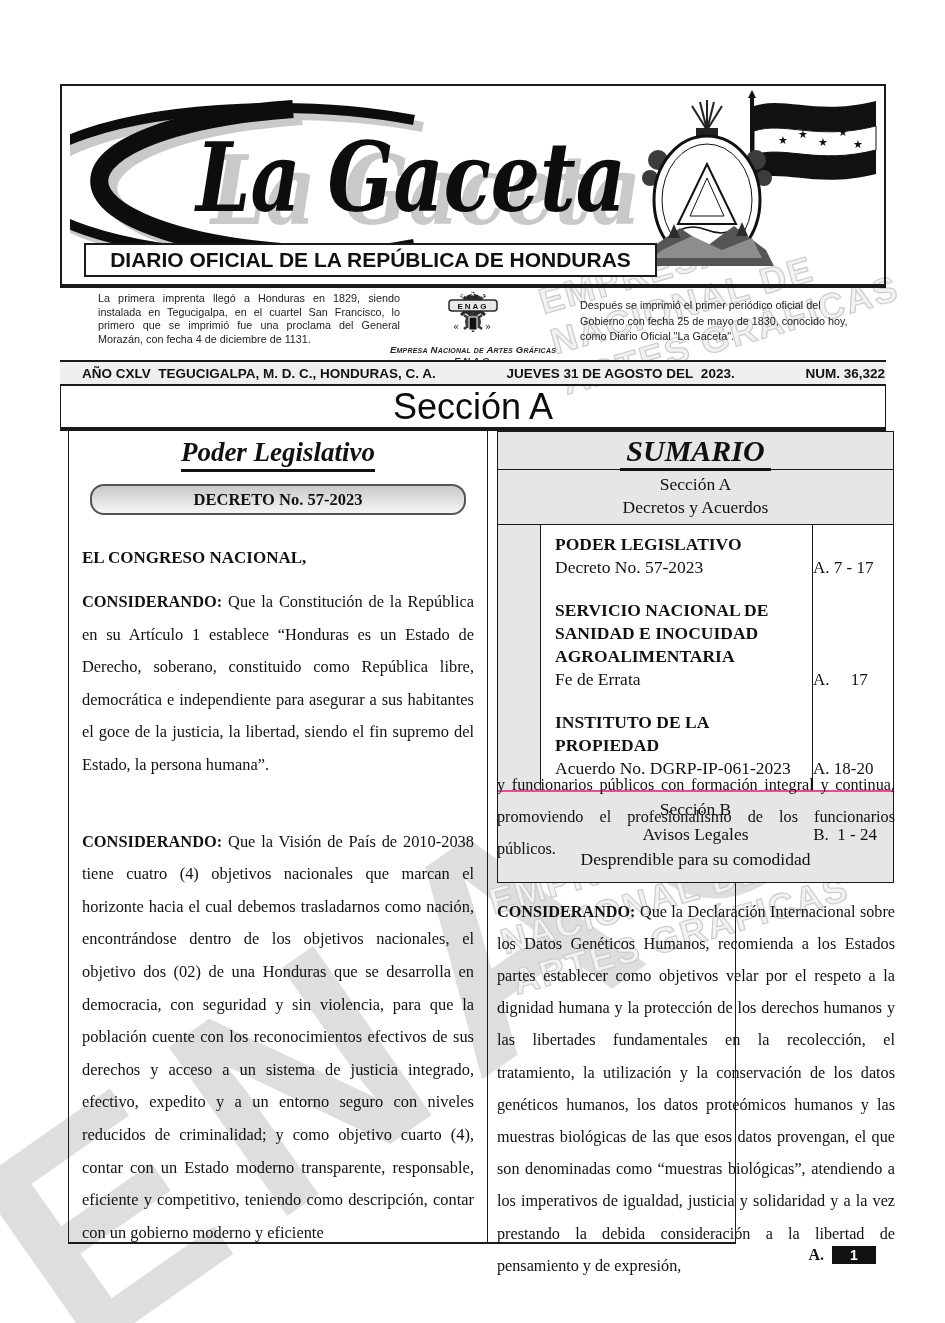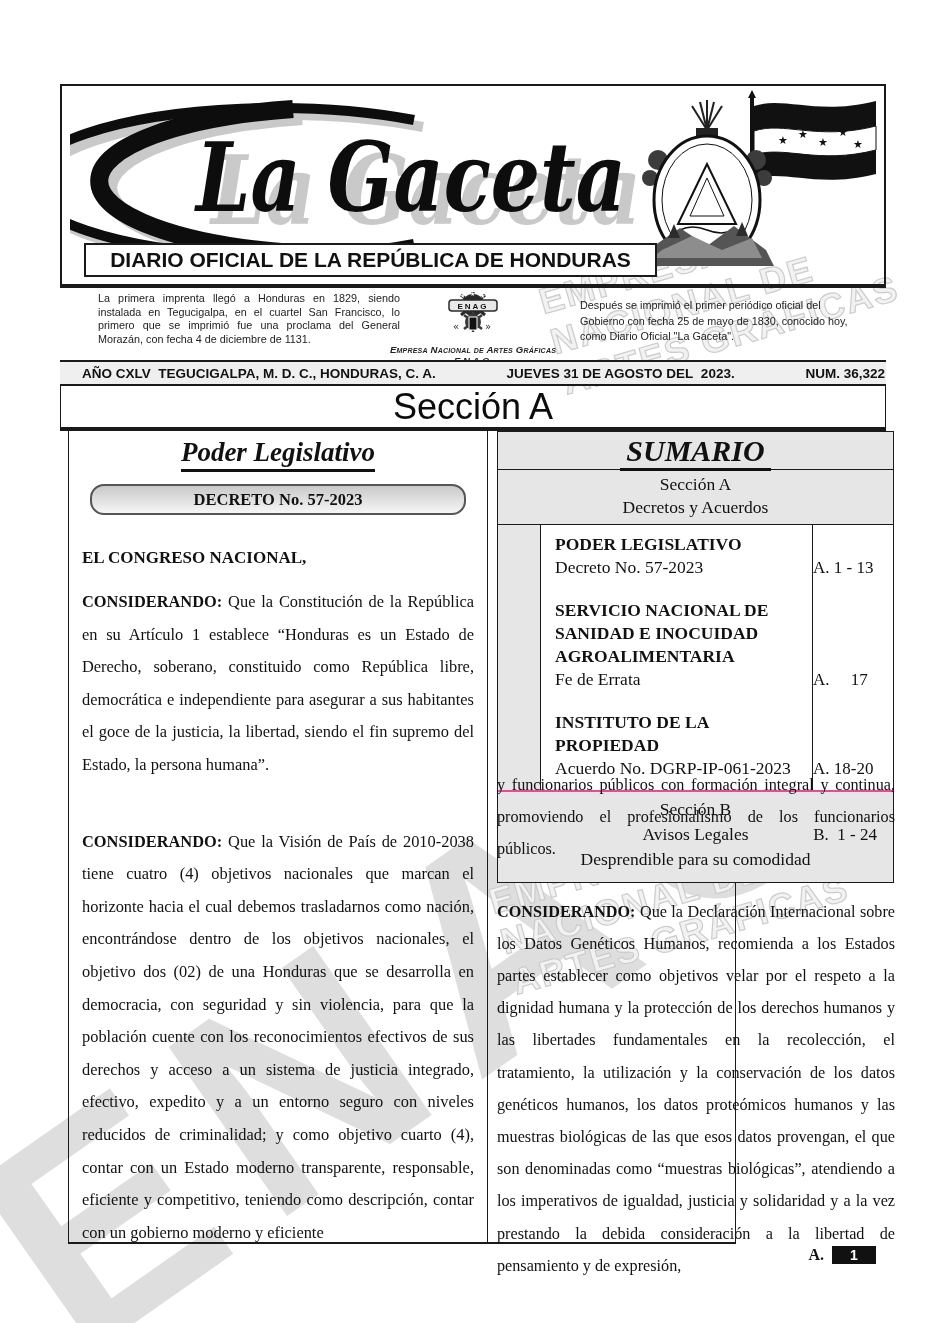--- a/index.html
+++ b/index.html
@@ -231,21 +231,21 @@
     <div class="sumario">
       <div class="sum-title"><span>SUMARIO</span></div>
       <div class="sum-seca">
         <div>Sección A</div>
         <div>Decretos y Acuerdos</div>
       </div>
       <div class="sum-entries">
         <div class="sum-entry">
           <div class="sum-org">PODER LEGISLATIVO</div>
           <div class="sum-item">Decreto No. 57-2023</div>
-          <div class="sum-pages">A. 1 - 13</div>
+          <div class="sum-pages">A. 7 - 17</div>
         </div>
         <div class="sum-entry">
           <div class="sum-org">SERVICIO NACIONAL DE SANIDAD E INOCUIDAD AGROALIMENTARIA</div>
           <div class="sum-item">Fe de Errata</div>
           <div class="sum-pages">A.&nbsp;&nbsp;&nbsp;&nbsp;&nbsp;17</div>
         </div>
         <div class="sum-entry">
           <div class="sum-org">INSTITUTO DE LA PROPIEDAD</div>
           <div class="sum-item">Acuerdo No. DGRP-IP-061-2023</div>
           <div class="sum-pages">A. 18-20</div>

